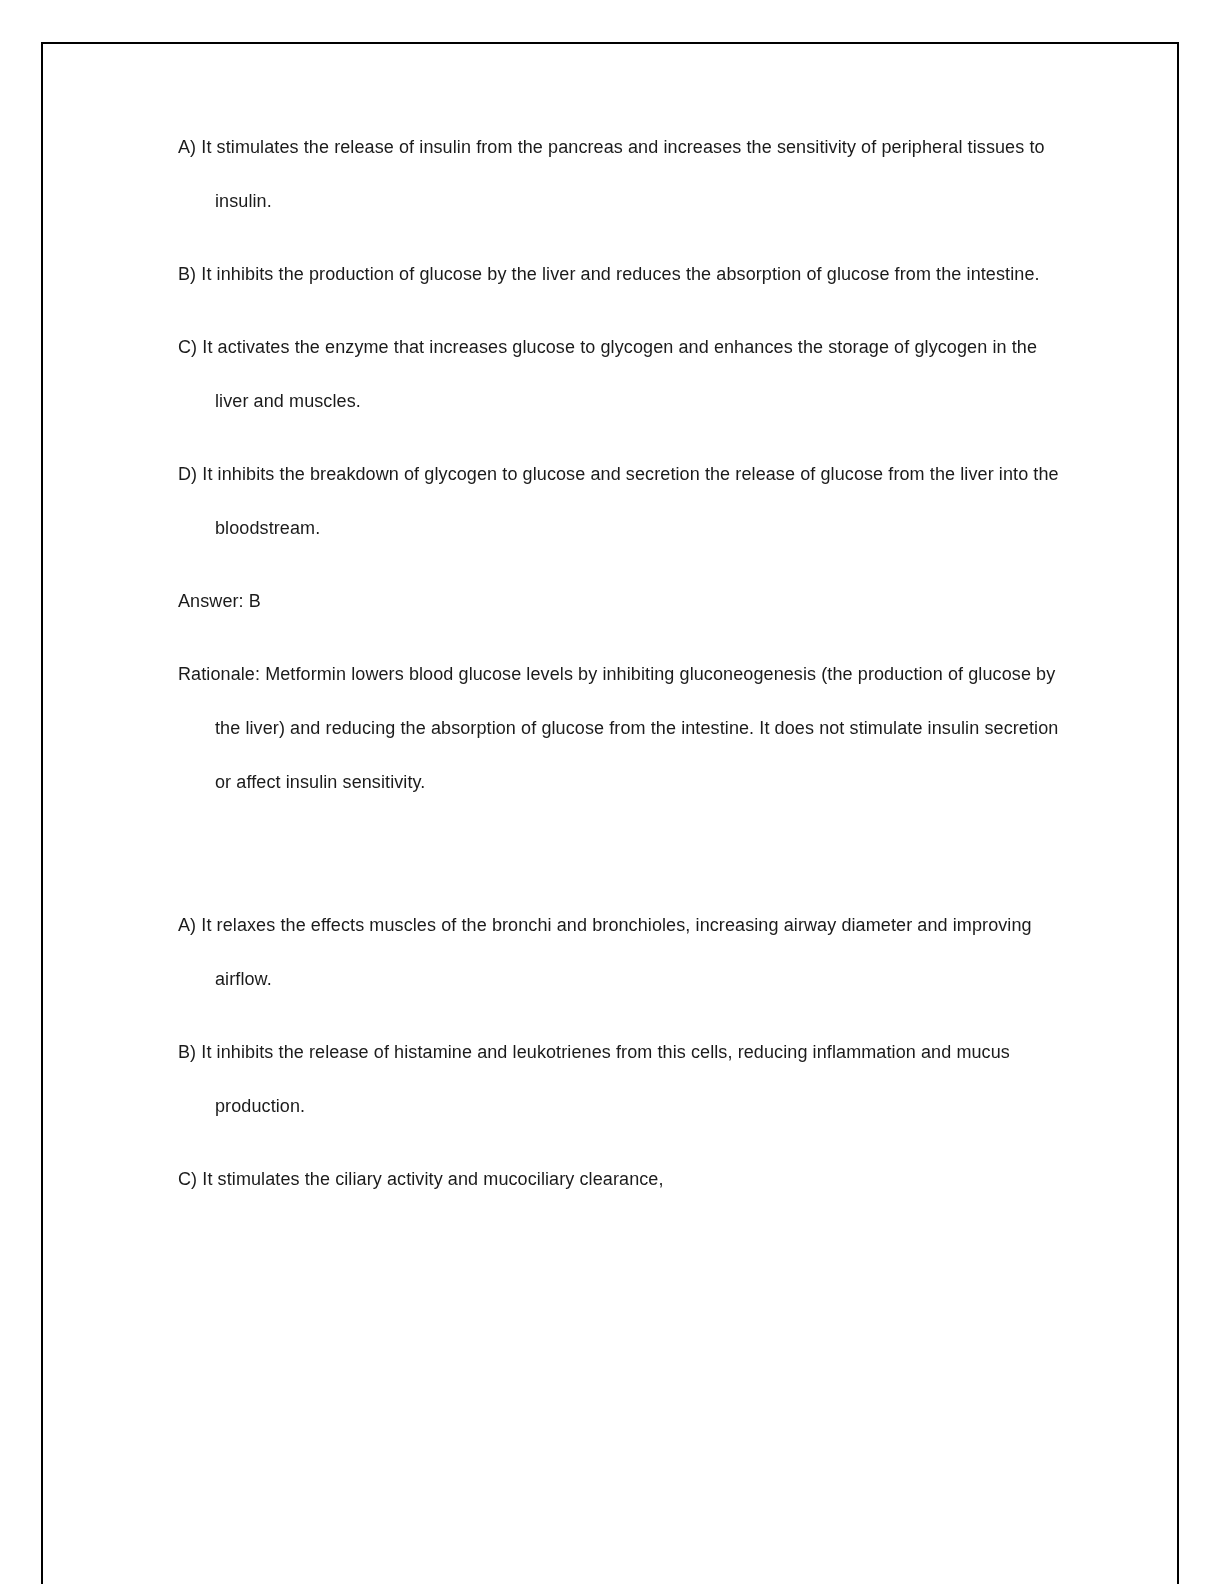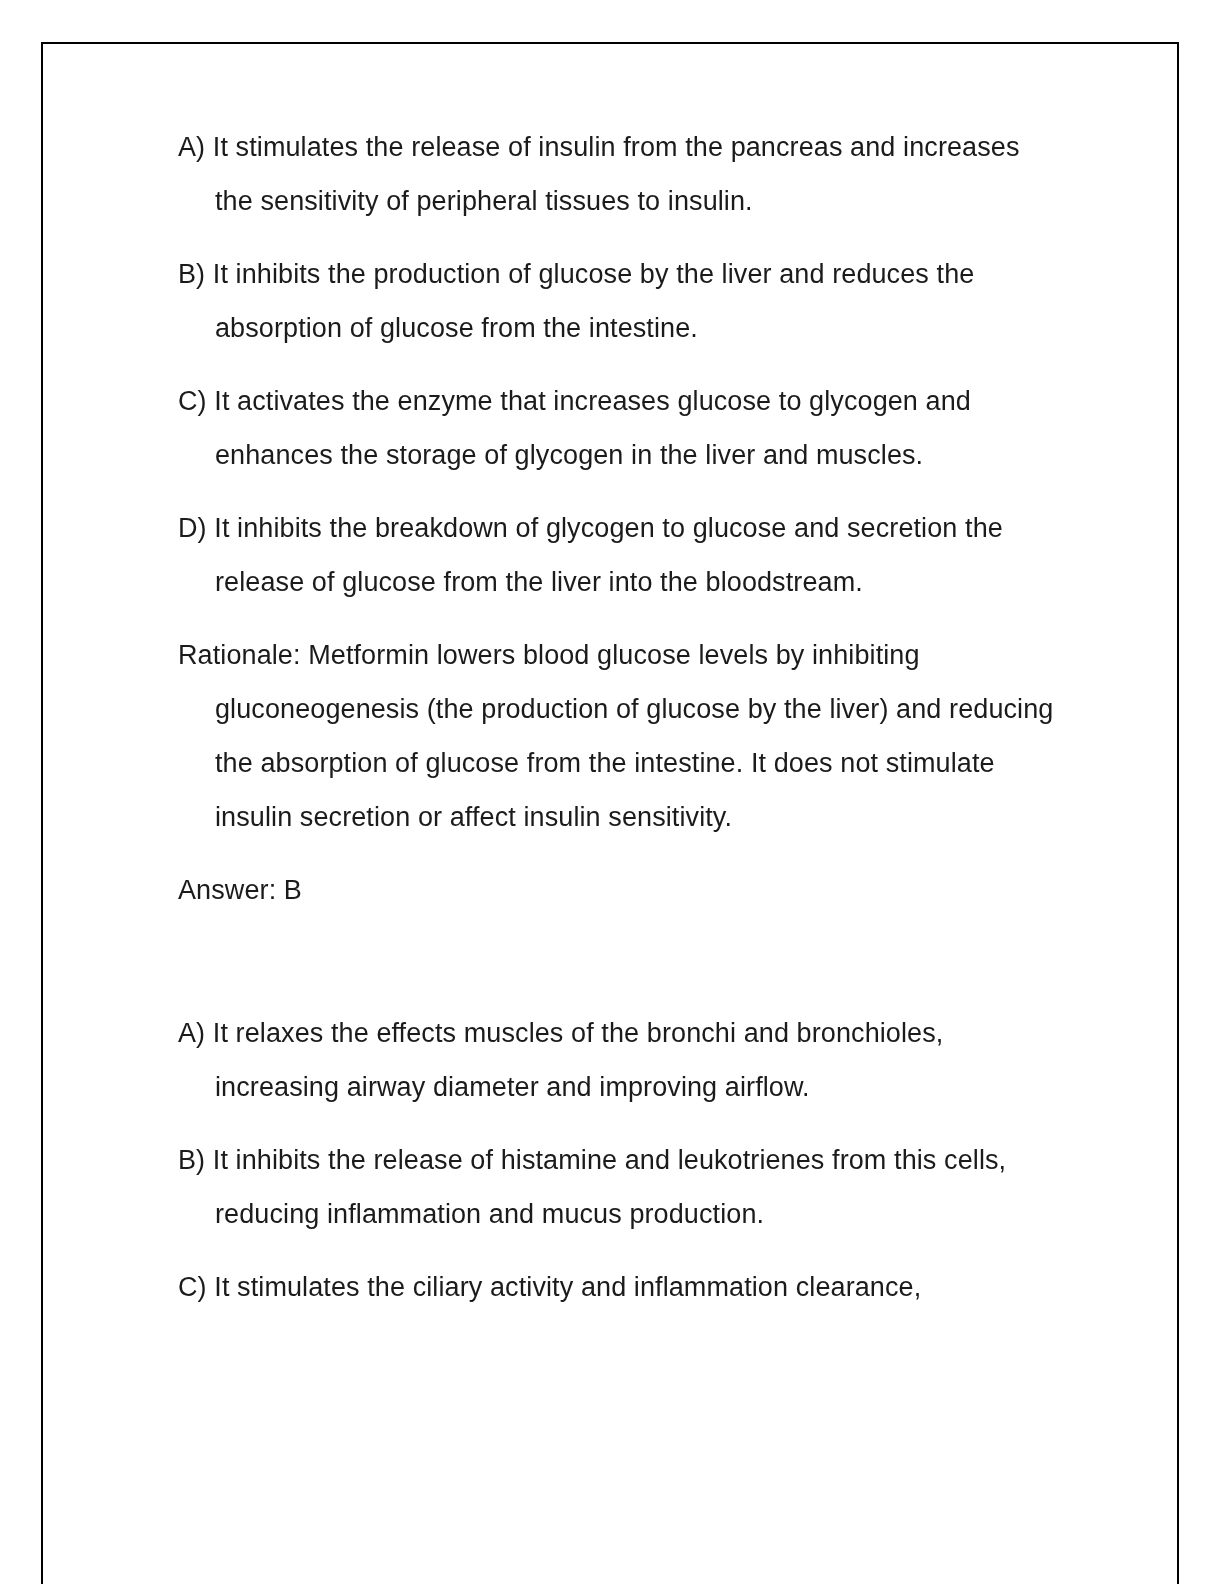--- a/index.html
+++ b/index.html
@@ -26,39 +26,39 @@
     background: #ffffff;
   }
   .content {
     position: absolute;
     left: 178px;
     top: 120px;
     width: 885px;
   }
   .para {
     margin: 0 0 19px 0;
-    font-size: 27px;
+    font-size: 18px;
     line-height: 54px;
     padding-left: 37px;   
     text-indent: -37px;
     letter-spacing: 0.1px;
   }
   .spacer {
     height: 70px;
   }
 </style>
 </head>
 <body>
 
 <div class="page-border"></div>
 
 <div class="content">
   <p class="para">A) It stimulates the release of insulin from the pancreas and increases the sensitivity of peripheral tissues to insulin.</p>
   <p class="para">B) It inhibits the production of glucose by the liver and reduces the absorption of glucose from the intestine.</p>
   <p class="para">C) It activates the enzyme that increases glucose to glycogen and enhances the storage of glycogen in the liver and muscles.</p>
   <p class="para">D) It inhibits the breakdown of glycogen to glucose and secretion the release of glucose from the liver into the bloodstream.</p>
+  <p class="para">Answer: B</p>
   <p class="para">Rationale: Metformin lowers blood glucose levels by inhibiting gluconeogenesis (the production of glucose by the liver) and reducing the absorption of glucose from the intestine. It does not stimulate insulin secretion or affect insulin sensitivity.</p>
-  <p class="para">Answer: B</p>
   <div class="spacer"></div>
   <p class="para">A) It relaxes the effects muscles of the bronchi and bronchioles, increasing airway diameter and improving airflow.</p>
   <p class="para">B) It inhibits the release of histamine and leukotrienes from this cells, reducing inflammation and mucus production.</p>
-  <p class="para">C) It stimulates the ciliary activity and inflammation clearance,</p>
+  <p class="para">C) It stimulates the ciliary activity and mucociliary clearance,</p>
 </div>
 
 </body></html>

